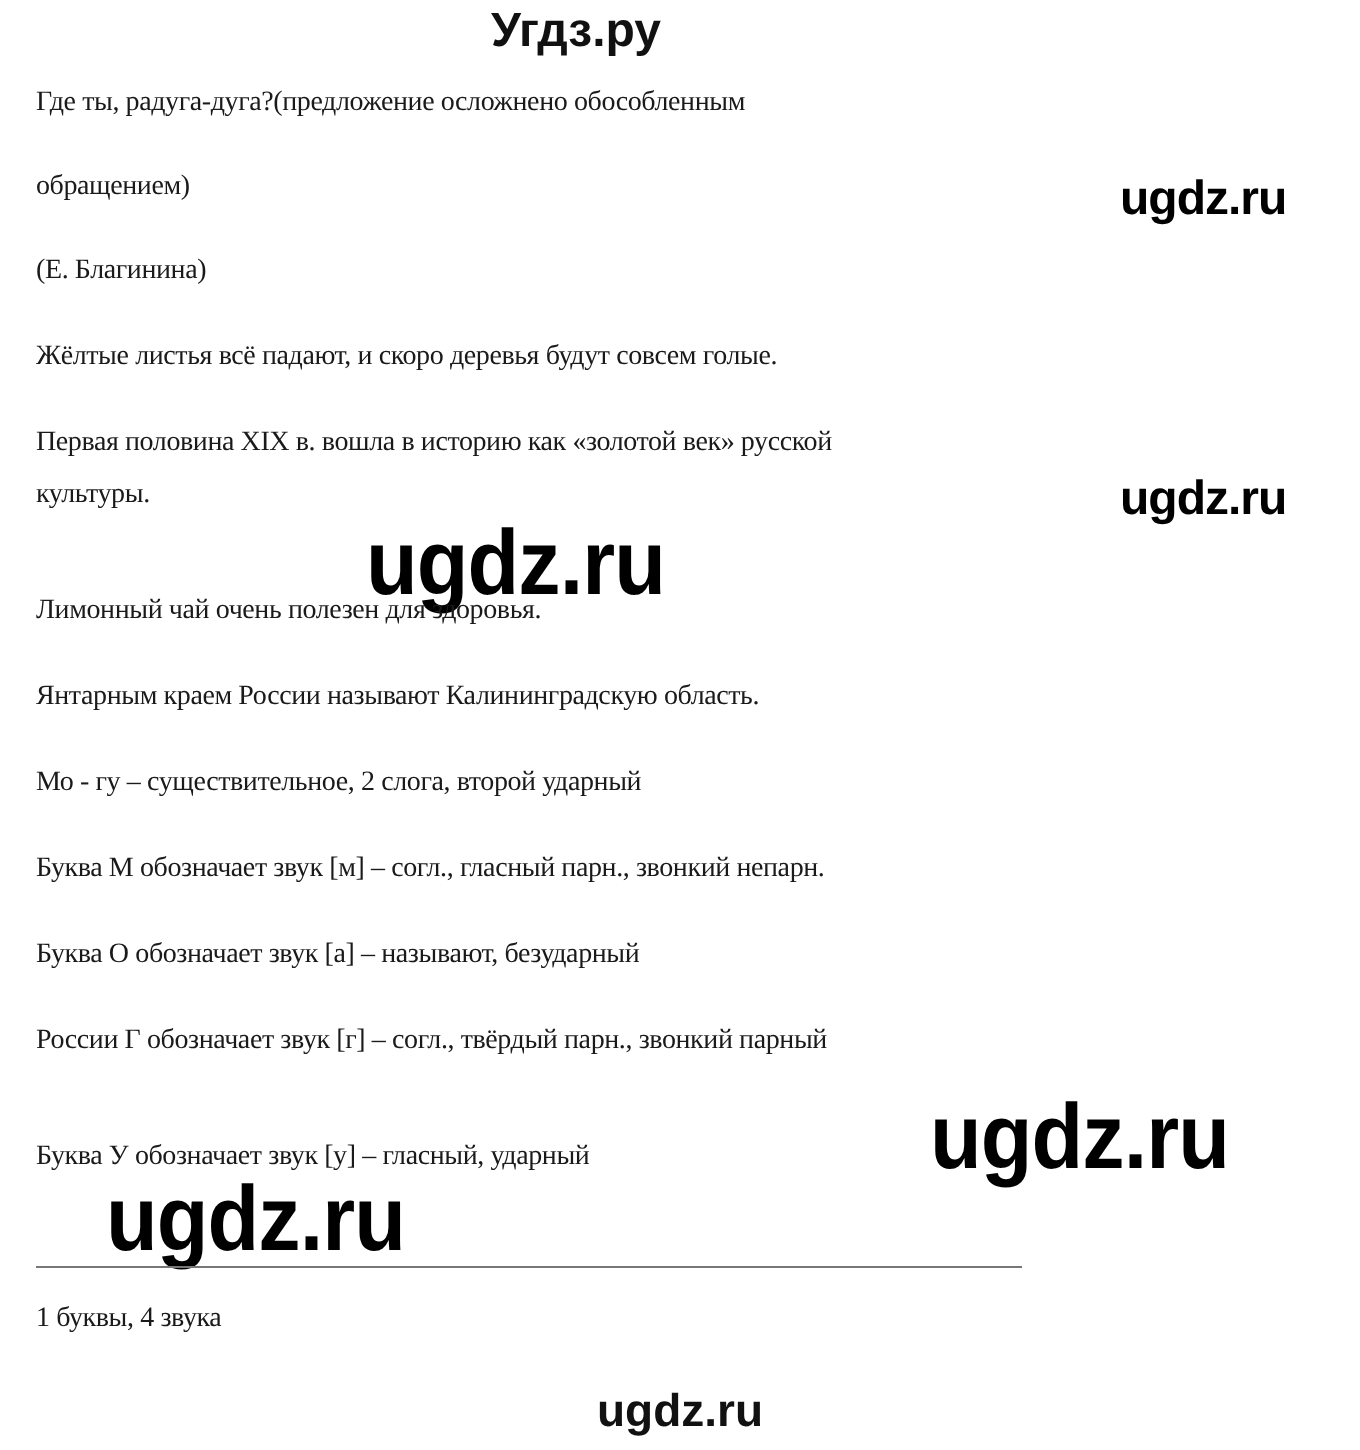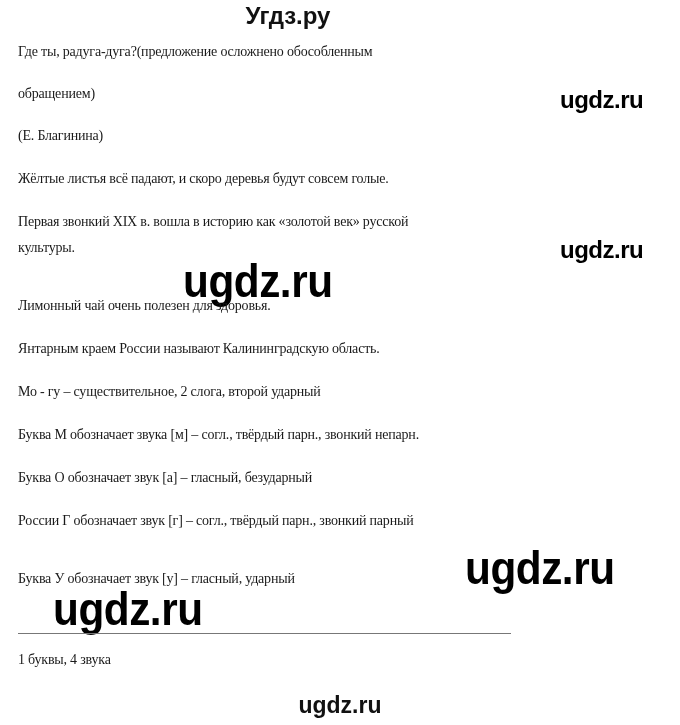--- a/index.html
+++ b/index.html
@@ -33,30 +33,30 @@
 <body>
 
 <div class="header">Угдз.ру</div>
 
 <div class="line" style="top:44px">Где ты, радуга-дуга?(предложение осложнено обособленным</div>
 <div class="line" style="top:86px">обращением)</div>
 <div class="wm wm-sm" style="top:86px;left:560px">ugdz.ru</div>
 
 <div class="line" style="top:128px">(Е. Благинина)</div>
 <div class="line" style="top:171px">Жёлтые листья всё падают, и скоро деревья будут совсем голые.</div>
-<div class="line" style="top:214px">Первая звонкий XIX в. вошла в историю как «золотой век» русской</div>
+<div class="line" style="top:214px">Первая половина XIX в. вошла в историю как «золотой век» русской</div>
 <div class="wm wm-sm" style="top:236px;left:560px">ugdz.ru</div>
 <div class="line" style="top:240px">культуры.</div>
 <div class="wm wm-lg" style="top:254px;left:183px">ugdz.ru</div>
 
 <div class="line" style="top:298px">Лимонный чай очень полезен для здоровья.</div>
 <div class="line" style="top:341px">Янтарным краем России называют Калининградскую область.</div>
 <div class="line" style="top:384px">Мо - гу – существительное, 2 слога, второй ударный</div>
-<div class="line" style="top:427px">Буква М обозначает звука [м] – согл., твёрдый парн., звонкий непарн.</div>
-<div class="line" style="top:470px">Буква О обозначает звук [а] – гласный, безударный</div>
+<div class="line" style="top:427px">Буква М обозначает звук [м] – согл., гласный парн., звонкий непарн.</div>
+<div class="line" style="top:470px">Буква О обозначает звук [а] – называют, безударный</div>
 <div class="line" style="top:513px">России Г обозначает звук [г] – согл., твёрдый парн., звонкий парный</div>
 <div class="line" style="top:571px">Буква У обозначает звук [у] – гласный, ударный</div>
 
 <div class="wm wm-lg" style="top:541px;left:465px">ugdz.ru</div>
 <div class="wm wm-lg" style="top:582px;left:53px">ugdz.ru</div>
 
 <div class="rule"></div>
 
 <div class="line" style="top:652px">1 буквы, 4 звука</div>
 

